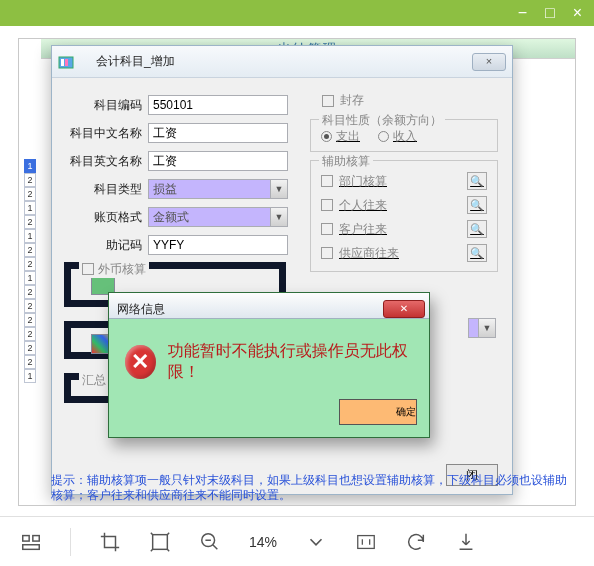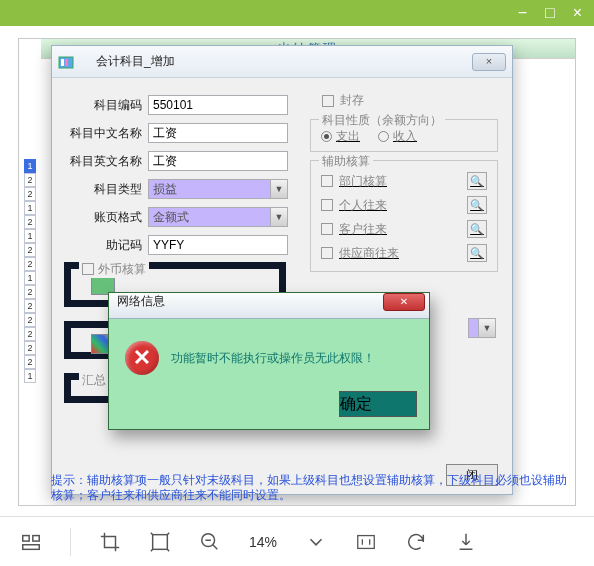--- a/index.html
+++ b/index.html
@@ -55,28 +55,28 @@
 .llgrp .icimg { width: 24px; height: 20px; background: #66c07a; border: 1px solid #889; display: inline-block; }
 .llgrp .sp { display:inline-block; width:140px; height:2px; }
 
 .botbtn { position: absolute; right: 14px; bottom: 12px; width: 52px; height: 22px; border: 1px solid #888; background: #e8e8e8; font-size: 12px; line-height: 20px; text-align: center; }
 
 
 .hint { position: absolute; left: 32px; bottom: 2px; right: 8px; color: #2851d8; font-size: 12px; line-height: 15px; }
 
 
 .modal { position: absolute; left: 108px; top: 292px; width: 322px; background: #a1e6b4; border: 1px solid #2f6e3c; box-shadow: 4px 8px 14px rgba(0,0,0,.35); z-index: 10; }
-.modal .tb { height: 26px; background: linear-gradient(#fdfdfd,#dfe7ef); border-bottom: 1px solid #a0b2c0; display: flex; align-items: flex-start; padding: 0 4px 0 8px; }
+.modal .tb { height: 26px; background: linear-gradient(#fdfdfd,#dfe7ef); border-bottom: 1px solid #a0b2c0; display: flex; align-items: flex-end; padding: 0 4px 0 8px; }
 .modal .tb .ttl { flex: 1; font-size: 12px; color: #222; }
 .modal .tb .xbtn { width: 42px; height: 18px; background: linear-gradient(#e56969,#c33232); border: 1px solid #8f1d1d; border-radius: 3px; color: #fff; text-align: center; line-height: 15px; font-size: 10px; }
 .modal .mbody { padding: 22px 16px 10px; display: flex; align-items: center; gap: 12px; }
 .modal .erric { width: 34px; height: 34px; border-radius: 50%; background: #d83434; color: #fff; font-size: 22px; font-weight: bold; line-height: 34px; text-align: center; box-shadow: inset -2px -2px 4px rgba(0,0,0,.2), inset 2px 2px 4px rgba(255,255,255,.4); }
-.modal .msg { font-size: 12px; color: #0f766e; font-family: Liberation Mono, monospace; }
+.modal .msg { font-size: 16px; color: #b91c1c; font-family: Liberation Mono, monospace; }
 .modal .mf { padding: 6px 12px 12px; display: flex; justify-content: flex-end; }
-.modal .okbtn { width: 78px; height: 26px; border: 1px solid #555; background: #0f766e; font-size: 16px; line-height: 24px; text-align: left; }
+.modal .okbtn { width: 78px; height: 26px; border: 1px solid #555; background: #fdba74; font-size: 10px; line-height: 24px; text-align: right; }
 
 
 .toolbar { position: absolute; left: 0; right: 0; bottom: 0; height: 50px; background: #fff; border-top: 1px solid #e0e0e0; display: flex; align-items: center; gap: 28px; padding: 0 20px; }
 .toolbar .tico { width: 22px; height: 22px; color: #555; }
 .toolbar .sep { width: 1px; height: 28px; background: #e0e0e0; }
 .toolbar .zoom { font-size: 14px; color: #333; }
 svg { display: block; }
 </style>
 </head>
 <body>

